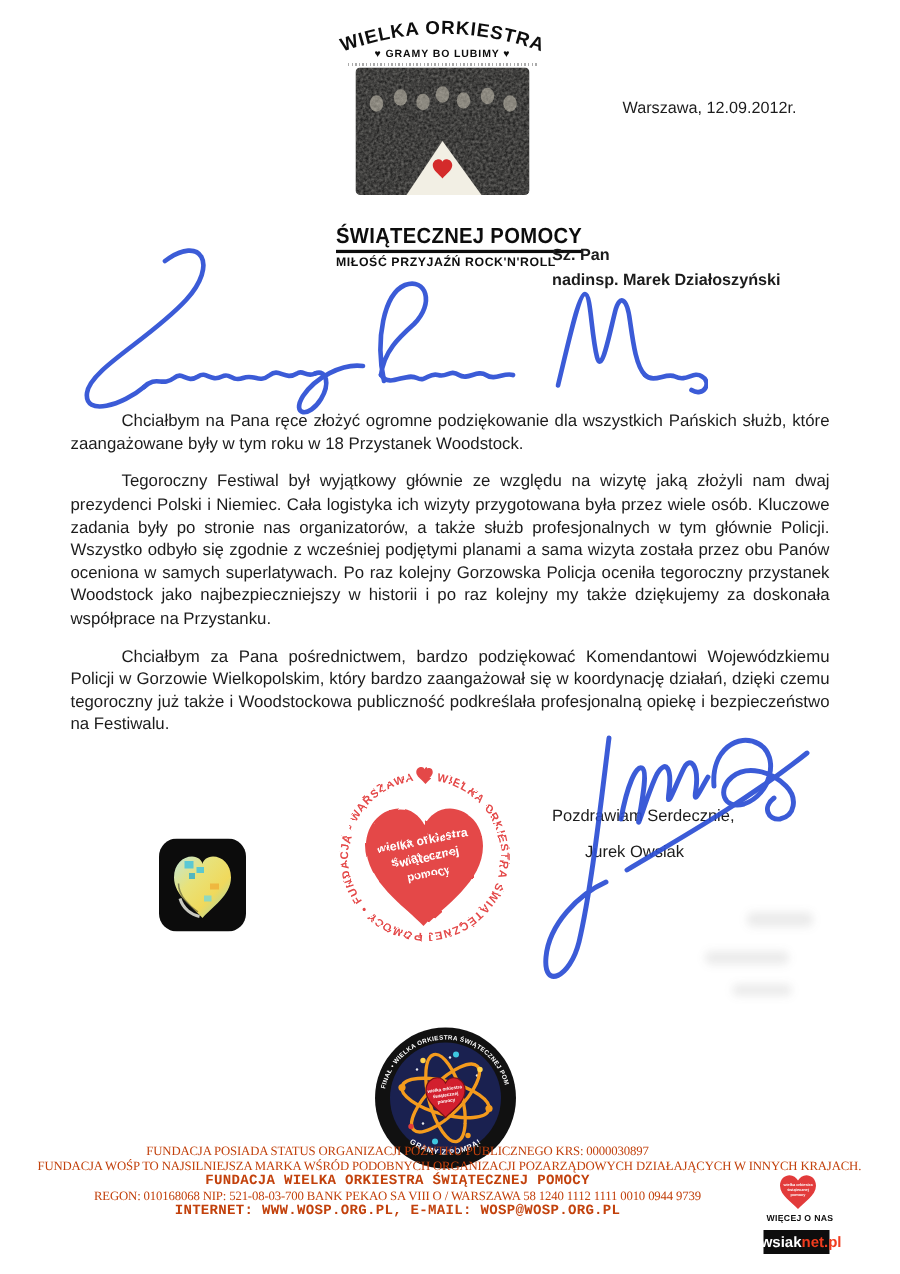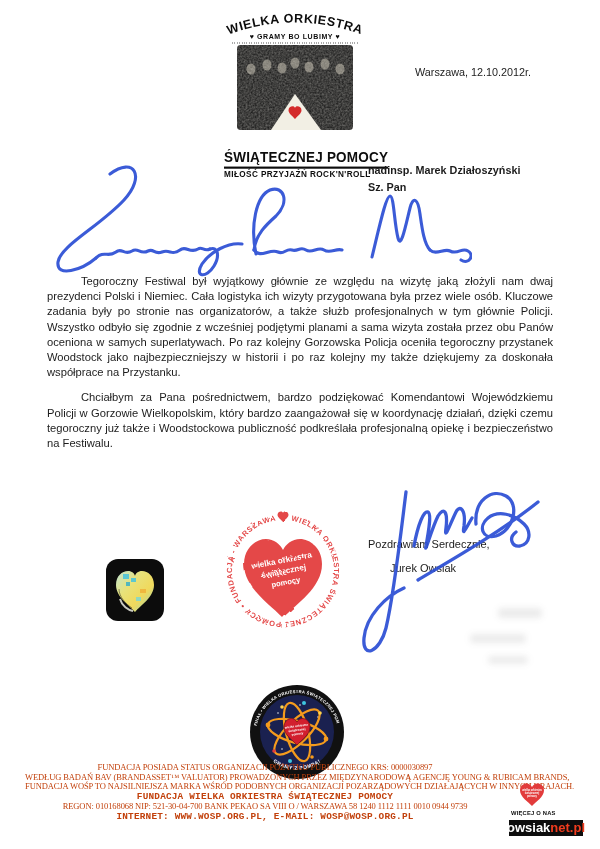--- a/index.html
+++ b/index.html
@@ -31,22 +31,22 @@
   .stamp-svg{position:absolute;left:222px;top:506px;}
   .sticker{position:absolute;left:106px;top:559px;}
   .emblem-svg{position:absolute;left:248px;top:683px;}
   .smudge{position:absolute;background:rgba(60,60,60,.10);filter:blur(3px);border-radius:4px;}
   
   .footer{position:absolute;top:763px;left:25px;width:480px;text-align:center;color:#c2410c;}
   .f-line{font-family:"Liberation Serif",serif;font-size:8.5px;line-height:9.7px;letter-spacing:-.1px;white-space:nowrap;}
   .f-bold{font-family:Liberation Mono, monospace;font-weight:800;font-size:9.4px;line-height:10.2px;letter-spacing:.2px;white-space:nowrap;}
   .f-heart{position:absolute;left:517px;top:781px;}
   .f-more{position:absolute;left:511px;top:810px;font-size:5.8px;font-weight:800;letter-spacing:.2px;color:#0d0d0d;}
-  .owsiak-box{position:absolute;left:509px;top:820px;width:74px;height:16px;background:#0d0d0d;
-      display:flex;align-items:flex-start;justify-content:center;font-size:13px;font-weight:800;white-space:nowrap;}
+  .owsiak-box{position:absolute;left:509px;top:820px;width:44px;height:16px;background:#0d0d0d;
+      display:flex;align-items:center;justify-content:center;font-size:10px;font-weight:800;white-space:nowrap;}
   .owsiak-box .w{color:#ffffff;}
   .owsiak-box .r{color:#f03c1e;}
 </style>
 </head>
 <body>
 
 <div class="page">
 
   <div class="logo">
     <svg class="logo-arc" width="142" height="26" viewBox="0 0 142 26">
@@ -78,39 +78,40 @@
         <ellipse cx="103" cy="24" rx="4.5" ry="5.5"></ellipse>
       </g>
       <polygon points="34,85 58,49 84,85" fill="#f2efe4"></polygon>
       <path d="M58,74 C55.5,71 51.5,68.5 51.5,65.2 C51.5,62.6 53.6,61.2 55.6,61.2 C56.8,61.2 57.6,61.9 58,62.8 C58.4,61.9 59.2,61.2 60.4,61.2 C62.4,61.2 64.5,62.6 64.5,65.2 C64.5,68.5 60.5,71 58,74 Z" fill="#d42b2b"></path>
     </svg>
     <br>
     <span class="logo-bottom">ŚWIĄTECZNEJ POMOCY</span>
     <div class="logo-tag">MIŁOŚĆ PRZYJAŹŃ ROCK'N'ROLL</div>
   </div>
 
-  <div class="date">Warszawa, 12.10.2012r.</div>
+  <div class="date">Warszawa, 12.09.2012r.</div>
   <div class="recipient">
+    <div>Sz. Pan</div>
     <div>nadinsp. Marek Działoszyński</div>
-    <div>Sz. Pan</div>
   </div>
 
   <svg class="greeting-svg" width="430" height="125" viewBox="0 0 430 125" role="img" aria-label="Szanowny Panie Marku">
     <g fill="none" stroke="#2b4ed4" stroke-width="3.1" stroke-linecap="round" stroke-linejoin="round" opacity="0.92">
       <path d="M68,12 C92,-6 104,14 82,38 C58,64 18,84 16,100 C14,116 40,108 54,96"></path>
       <path d="M54,96 C62,88 66,96 74,90 C80,85 82,94 90,89 C96,85 98,93 106,89 C112,86 112,93 120,90 C128,87 130,94 138,88 C144,83 148,92 156,87 C160,84 162,90 168,87"></path>
       <path d="M168,87 C176,84 178,94 172,104 C164,117 152,115 160,102 C168,90 186,80 200,82"></path>
       <path d="M214,92 C208,64 214,34 228,28 C242,23 248,40 234,54 C224,63 214,72 212,88"></path>
       <path d="M212,88 C218,97 228,86 236,90 C242,93 244,86 250,88 C256,90 258,84 264,88 C270,92 276,84 282,88 C288,92 294,86 300,88"></path>
       <path d="M330,95 C338,62 344,34 348,34 C352,34 352,60 356,76 C359,88 364,62 368,46 C371,34 376,36 378,52 C380,66 382,82 388,88"></path>
       <path d="M388,88 C394,94 402,86 408,89 C416,93 420,85 426,89 C433,93 427,103 419,98"></path>
     </g>
   </svg>
 
   <div class="body-text">
+    <p>Chciałbym na Pana ręce złożyć ogromne podziękowanie dla wszystkich Pańskich służb, które zaangażowane były w tym roku w 18 Przystanek Woodstock.</p>
     <p>Tegoroczny Festiwal był wyjątkowy głównie ze względu na wizytę jaką złożyli nam dwaj prezydenci Polski i Niemiec. Cała logistyka ich wizyty przygotowana była przez wiele osób. Kluczowe zadania były po stronie nas organizatorów, a także służb profesjonalnych w tym głównie Policji. Wszystko odbyło się zgodnie z wcześniej podjętymi planami a sama wizyta została przez obu Panów oceniona w samych superlatywach. Po raz kolejny Gorzowska Policja oceniła tegoroczny przystanek Woodstock jako najbezpieczniejszy w historii i po raz kolejny my także dziękujemy za doskonała współprace na Przystanku.</p>
     <p>Chciałbym za Pana pośrednictwem, bardzo podziękować Komendantowi Wojewódzkiemu Policji w Gorzowie Wielkopolskim,  który bardzo zaangażował się w koordynację działań, dzięki czemu tegoroczny już także i Woodstockowa publiczność podkreślała profesjonalną opiekę i bezpieczeństwo na Festiwalu.</p>
   </div>
 
   <div class="closing-1">Pozdrawiam Serdecznie,</div>
   <div class="closing-2">Jurek Owsiak</div>
 
   <svg class="signature-svg" width="200" height="180" viewBox="0 0 200 180" role="img" aria-label="Jurek Owsiak">
     <g fill="none" stroke="#2b4ed4" stroke-width="3.3" stroke-linecap="round" stroke-linejoin="round" opacity="0.92">
       <path d="M58,8 C52,56 46,110 38,144 C32,168 14,176 16,154 C18,132 38,112 56,104"></path>
@@ -206,24 +207,23 @@
     <text font-family="Liberation Sans, sans-serif" font-size="4.2" font-weight="bold" fill="#ffffff" letter-spacing="0.25">
       <textPath href="#embTop" startOffset="50%" text-anchor="middle">XX FINAŁ • WIELKA ORKIESTRA ŚWIĄTECZNEJ POMOCY</textPath>
     </text>
     <text font-family="Liberation Sans, sans-serif" font-size="5" font-weight="bold" fill="#ffffff" letter-spacing="0.5">
       <textPath href="#embBottom" startOffset="50%" text-anchor="middle">GRAMY Z POMPĄ!</textPath>
     </text>
   </svg>
 
   <div class="footer">
     <div class="f-line">FUNDACJA POSIADA STATUS ORGANIZACJI POŻYTKU PUBLICZNEGO KRS: 0000030897</div>
-    <div class="f-line">WEDŁUG BADAŃ BAV (BRANDASSET™ VALUATOR) PROWADZONYCH PRZEZ MIĘDZYNARODOWĄ AGENCJĘ YOUNG &amp; RUBICAM BRANDS,</div>
     <div class="f-line">FUNDACJA WOŚP TO NAJSILNIEJSZA MARKA WŚRÓD PODOBNYCH ORGANIZACJI  POZARZĄDOWYCH DZIAŁAJĄCYCH W INNYCH KRAJACH.</div>
     <div class="f-bold">FUNDACJA WIELKA ORKIESTRA ŚWIĄTECZNEJ POMOCY</div>
-    <div class="f-line">REGON: 010168068  NIP: 521-30-04-700   BANK PEKAO SA VIII O / WARSZAWA 58 1240 1112 1111 0010 0944 9739</div>
+    <div class="f-line">REGON: 010168068  NIP: 521-08-03-700   BANK PEKAO SA VIII O / WARSZAWA 58 1240 1112 1111 0010 0944 9739</div>
     <div class="f-bold">INTERNET: WWW.WOSP.ORG.PL, E-MAIL: WOSP@WOSP.ORG.PL</div>
   </div>
 
   <svg class="f-heart" width="30" height="27" viewBox="0 0 30 27">
     <path d="M15,25 C11.5,21 3,16 3,9.5 C3,4.8 6.4,2.5 9.4,2.5 C11.8,2.5 13.8,4 15,6 C16.2,4 18.2,2.5 20.6,2.5 C23.6,2.5 27,4.8 27,9.5 C27,16 18.5,21 15,25 Z" fill="#e23b3b"></path>
     <g fill="#ffffff" text-anchor="middle" font-family="Liberation Sans, sans-serif" font-weight="bold">
       <text x="15" y="9.5" font-size="2.6">wielka orkiestra</text>
       <text x="15" y="12.8" font-size="2.6">świątecznej</text>
       <text x="15" y="16.1" font-size="2.6">pomocy</text>
     </g>

